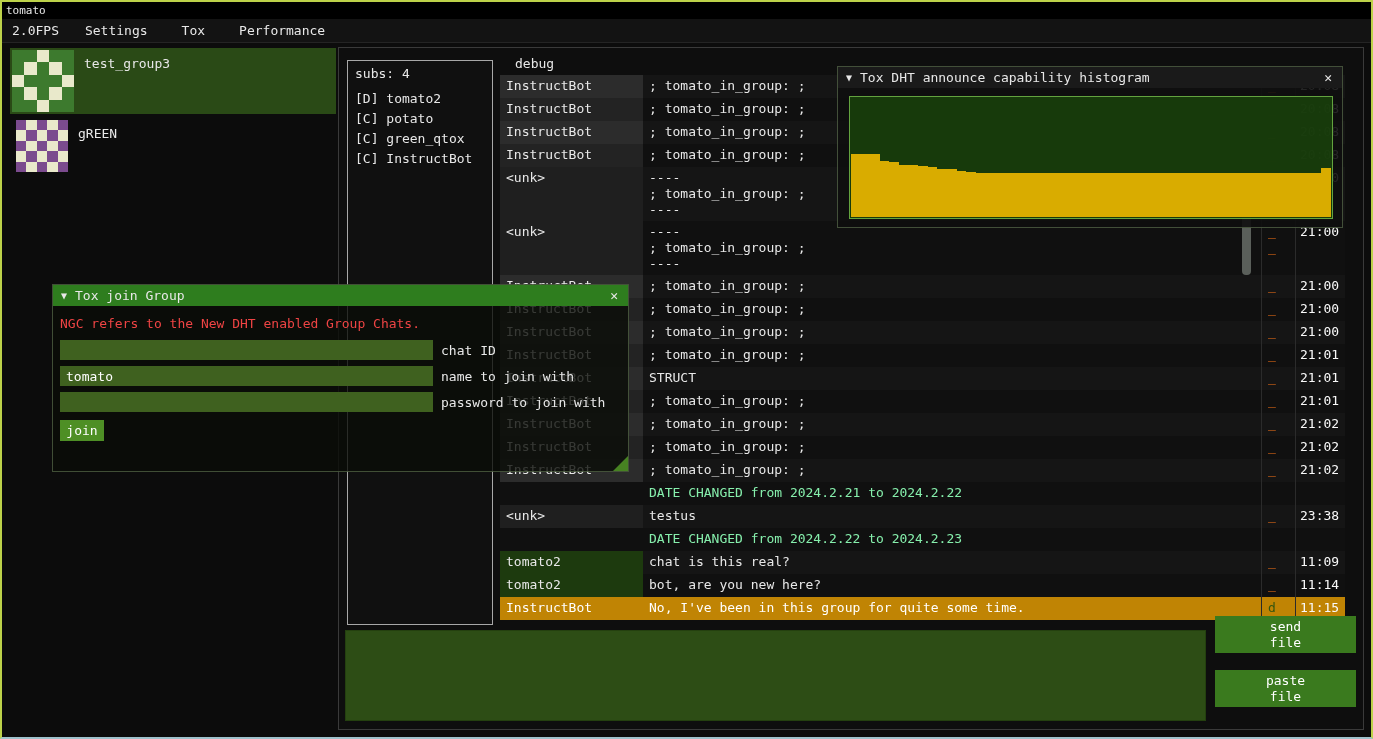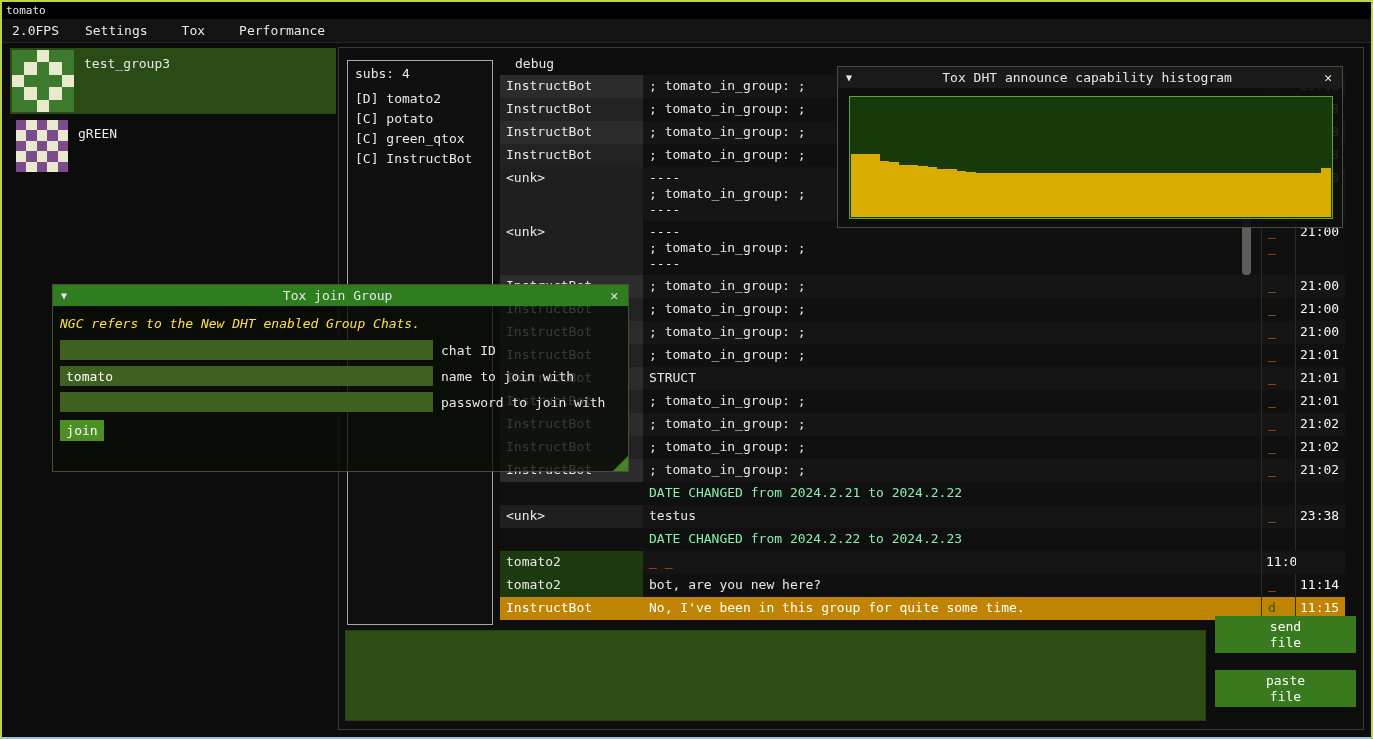--- a/index.html
+++ b/index.html
@@ -55,27 +55,27 @@
   .composer textarea{width:100%;height:100%;background:transparent;border:none;outline:none;resize:none;
             color:#fff;font-family:"DejaVu Sans Mono",monospace;font-size:13px;box-sizing:border-box;padding:4px 6px;}
   .file-btn{position:absolute;left:876px;width:141px;height:37px;background:#3a7a1e;color:#fff;
             border:none;font-family:"DejaVu Sans Mono",monospace;font-size:13px;line-height:16px;
             white-space:pre-line;text-align:center;cursor:pointer;}
   .send-btn{top:568px;text-align:center;}
   .paste-btn{top:622px;}
   
   .fwin{position:absolute;box-sizing:border-box;border:1px solid rgba(130,160,110,.45);}
   .fwin-title{height:21px;display:flex;align-items:center;gap:8px;padding:0 8px;box-sizing:border-box;}
-  .fwin-title .title-text{flex:1;white-space:nowrap;overflow:hidden;text-align:center;}
+  .fwin-title .title-text{flex:1;white-space:nowrap;overflow:hidden;}
   .collapse-icon{font-size:10px;}
   .close-icon{cursor:pointer;padding:0 2px;}
   .join-win{left:50px;top:282px;width:577px;height:188px;background:rgba(10,13,8,.8);z-index:30;}
   .join-win .fwin-title{background:#2e7d1e;}
   .join-body{padding:8px 7px 0;}
-  .info-line{line-height:20px;color:#fde047;white-space:nowrap;font-style:italic;}
+  .info-line{line-height:20px;color:#ef4444;white-space:nowrap;}
   .field-row{display:flex;align-items:center;margin-top:6px;}
   .field-row input{width:373px;height:20px;background:#3f611f;border:none;outline:none;color:#fff;
                    font-family:"DejaVu Sans Mono",monospace;font-size:13px;padding:0 6px;box-sizing:border-box;}
   .field-label{margin-left:8px;white-space:nowrap;}
   .join-btn{margin-top:8px;width:44px;height:21px;background:#4e8f25;color:#fff;border:none;
             font-family:"DejaVu Sans Mono",monospace;font-size:13px;cursor:pointer;}
   .resize-grip{position:absolute;right:0;bottom:0;width:0;height:0;
                border-left:15px solid transparent;border-bottom:15px solid rgba(78,143,37,.9);}
   .hist-win{left:835px;top:64px;width:506px;height:162px;background:rgba(14,14,14,.9);z-index:25;}
   .hist-win .fwin-title{background:#1a1a1a;}
@@ -284,20 +284,21 @@
           <div class="cell time">23:38</div>
         </div>
         <div class="chat-row date odd">
           <div class="cell name"></div>
           <div class="cell msg datetext">DATE CHANGED from 2024.2.22 to 2024.2.23</div>
           <div class="cell flags"></div>
           <div class="cell time"></div>
         </div>
         <div class="chat-row self even">
           <div class="cell name">tomato2</div>
+          <div class="cell msg">chat is this real?</div>
           <div class="cell flags">_ _</div>
           <div class="cell time">11:09</div>
         </div>
         <div class="chat-row self odd">
           <div class="cell name">tomato2</div>
           <div class="cell msg">bot, are you new here?</div>
           <div class="cell flags">_ _</div>
           <div class="cell time">11:14</div>
         </div>
         <div class="chat-row highlight even">

